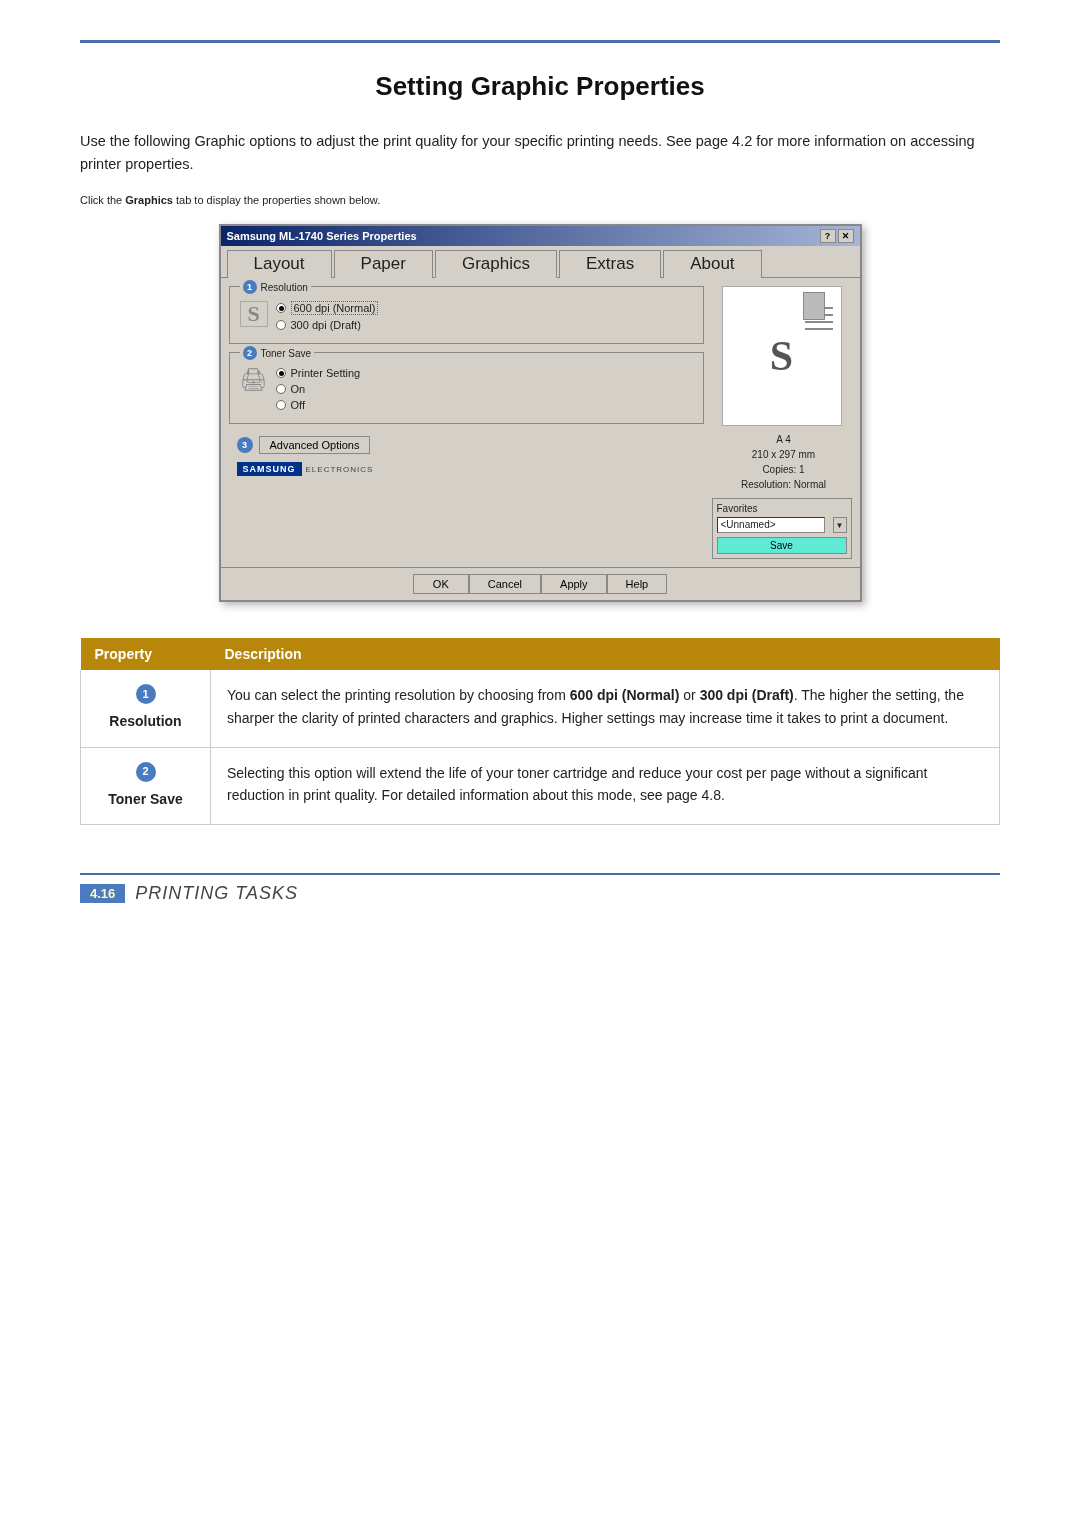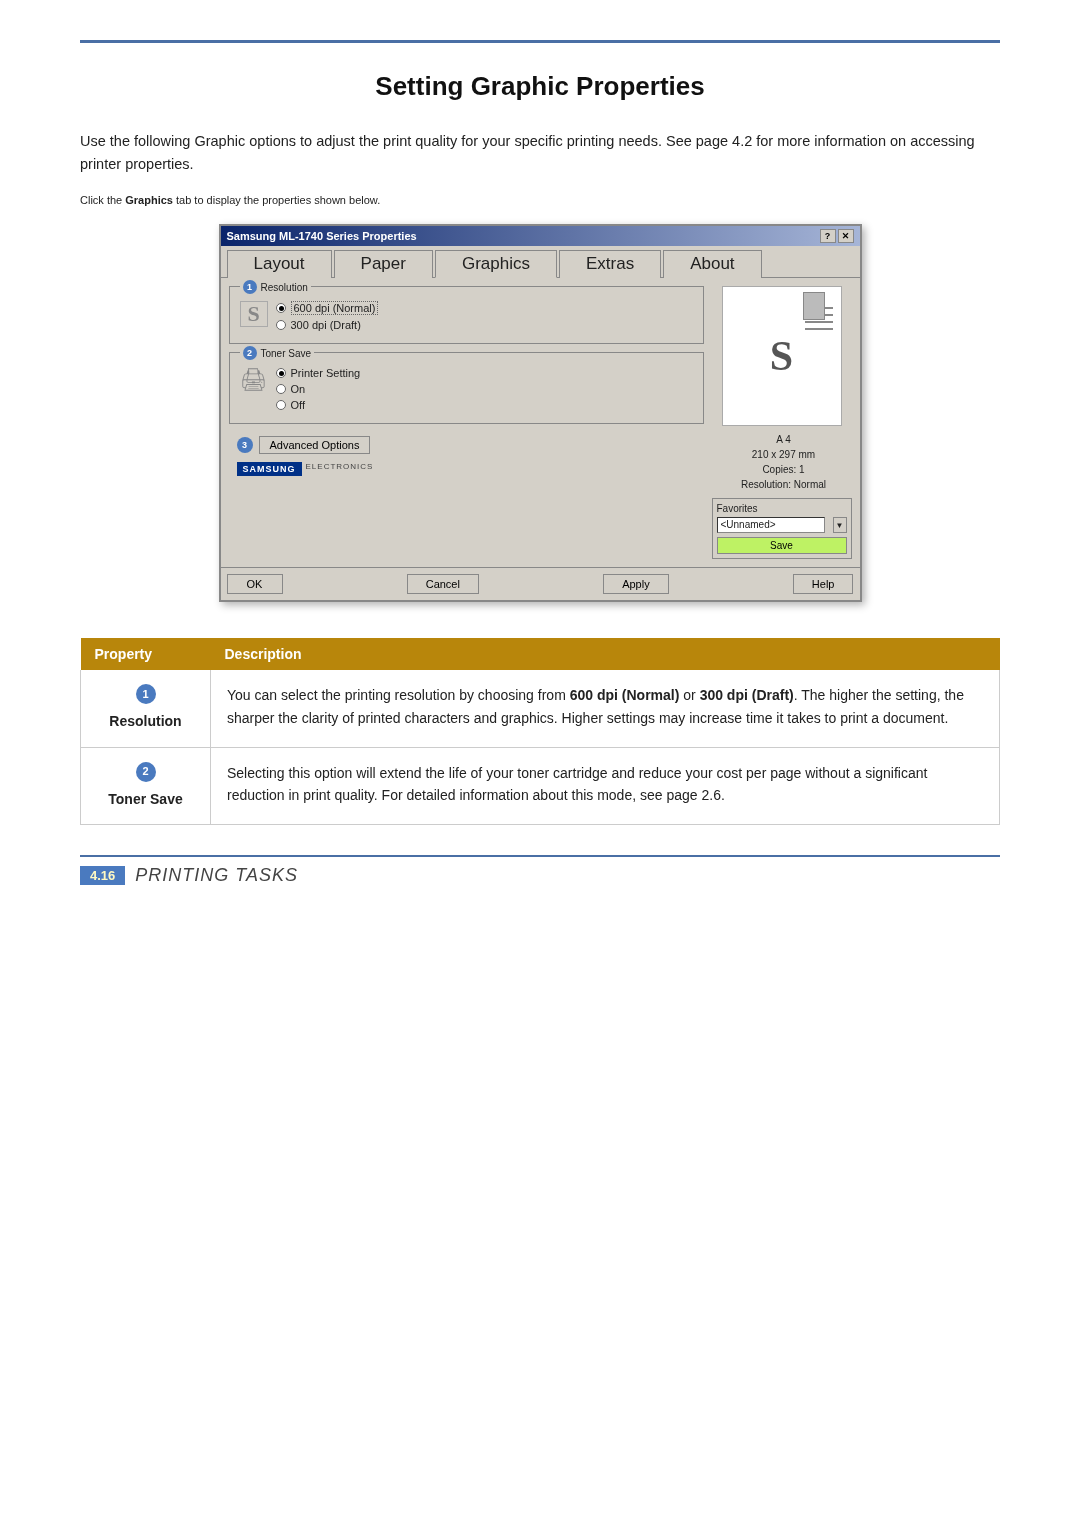--- a/index.html
+++ b/index.html
@@ -308,21 +308,21 @@
       align-items: center;
       justify-content: center;
       font-size: 8px;
       cursor: pointer;
     }
 
     .save-btn {
       font-size: 10px;
       margin-top: 4px;
       padding: 2px 8px;
-      background: #bef264;
+      background: #5eead4;
       border: 1px solid #888;
       cursor: pointer;
       width: 100%;
       text-align: center;
     }
 
     
     .advanced-row {
       display: flex;
       align-items: center;
@@ -349,21 +349,21 @@
       padding: 2px 10px;
       background: #d4d0c8;
       border: 1px solid #888;
       cursor: pointer;
     }
 
     
     .samsung-logo {
       padding: 4px 8px;
       display: flex;
-      align-items: flex-start;
+      align-items: center;
       gap: 2px;
     }
 
     .samsung-text {
       font-size: 9px;
       font-weight: bold;
       color: #003087;
       background: #003087;
       color: white;
       padding: 2px 6px;
@@ -375,37 +375,37 @@
       color: #444;
       letter-spacing: 1px;
     }
 
     
     .dialog-footer {
       background: #d4d0c8;
       border-top: 1px solid #888;
       padding: 6px;
       display: flex;
-      justify-content: space-between;
+      justify-content: center;
     }
 
     .dlg-btn {
       padding: 3px 18px;
       font-size: 11px;
       background: #d4d0c8;
       border: 1px solid #888;
       cursor: pointer;
       min-width: 56px;
     }
 
     
     .prop-table {
       width: 100%;
       border-collapse: collapse;
-      margin-bottom: 30px;
+      margin-bottom: 48px;
     }
 
     .prop-table th {
       background: #b8860b;
       color: white;
       padding: 8px 14px;
       font-size: 14px;
       font-weight: bold;
       text-align: left;
     }
@@ -632,21 +632,21 @@
       <td class="prop-desc">
         You can select the printing resolution by choosing from <b>600 dpi (Normal)</b> or <b>300 dpi (Draft)</b>. The higher the setting, the sharper the clarity of printed characters and graphics. Higher settings may increase time it takes to print a document.
       </td>
     </tr>
 
     <tr>
       <td class="prop-col-left">
         <div class="prop-num-badge">2</div>
         <div class="prop-label">Toner Save</div>
       </td>
-      <td class="prop-desc">Selecting this option will extend the life of your toner cartridge and reduce your cost per page without a significant reduction in print quality. For detailed information about this mode, see page 2.6.</td>
+      <td class="prop-desc">Selecting this option will extend the life of your toner cartridge and reduce your cost per page without a significant reduction in print quality. For detailed information about this mode, see page 4.8.</td>
     </tr>
   </tbody>
 </table>
 
 <div class="page-footer">
   <span class="footer-num">4.16</span>
   <span class="footer-text">Printing Tasks</span>
 </div>
 
 </body></html>

